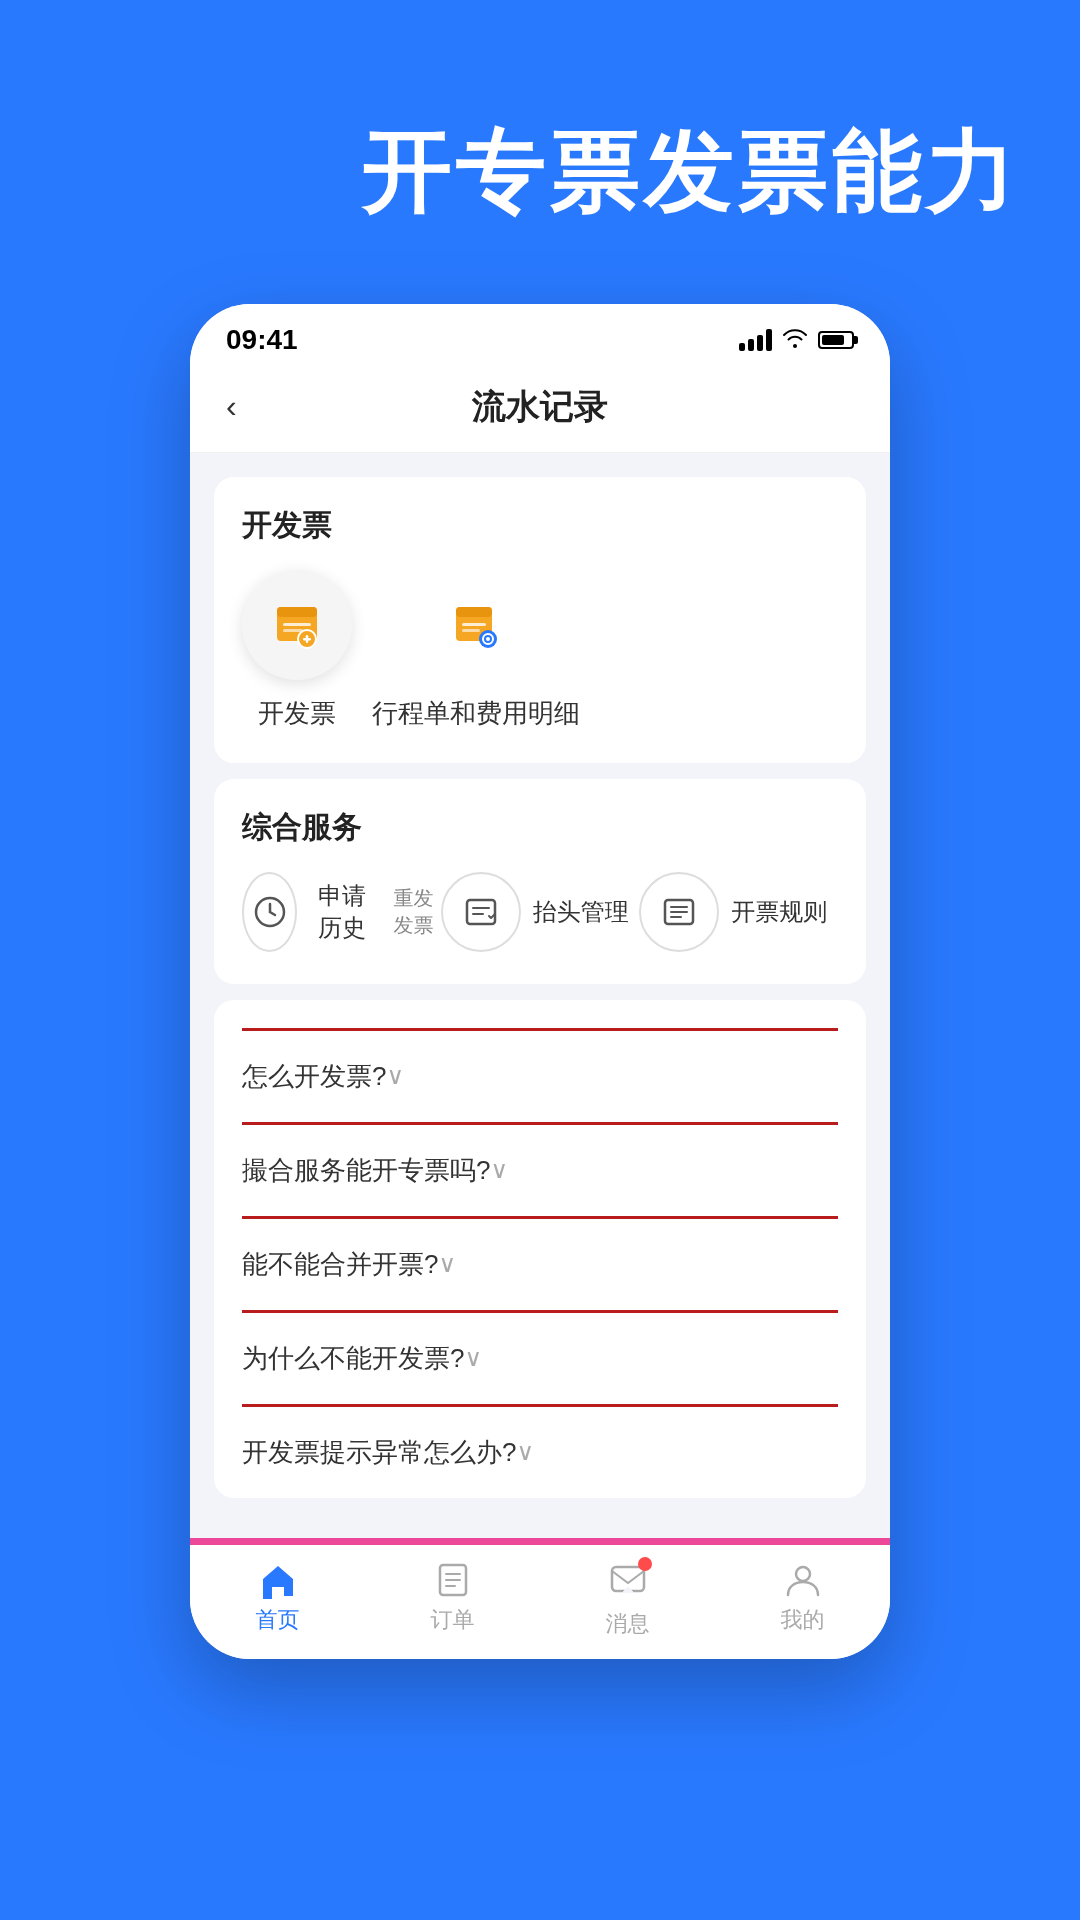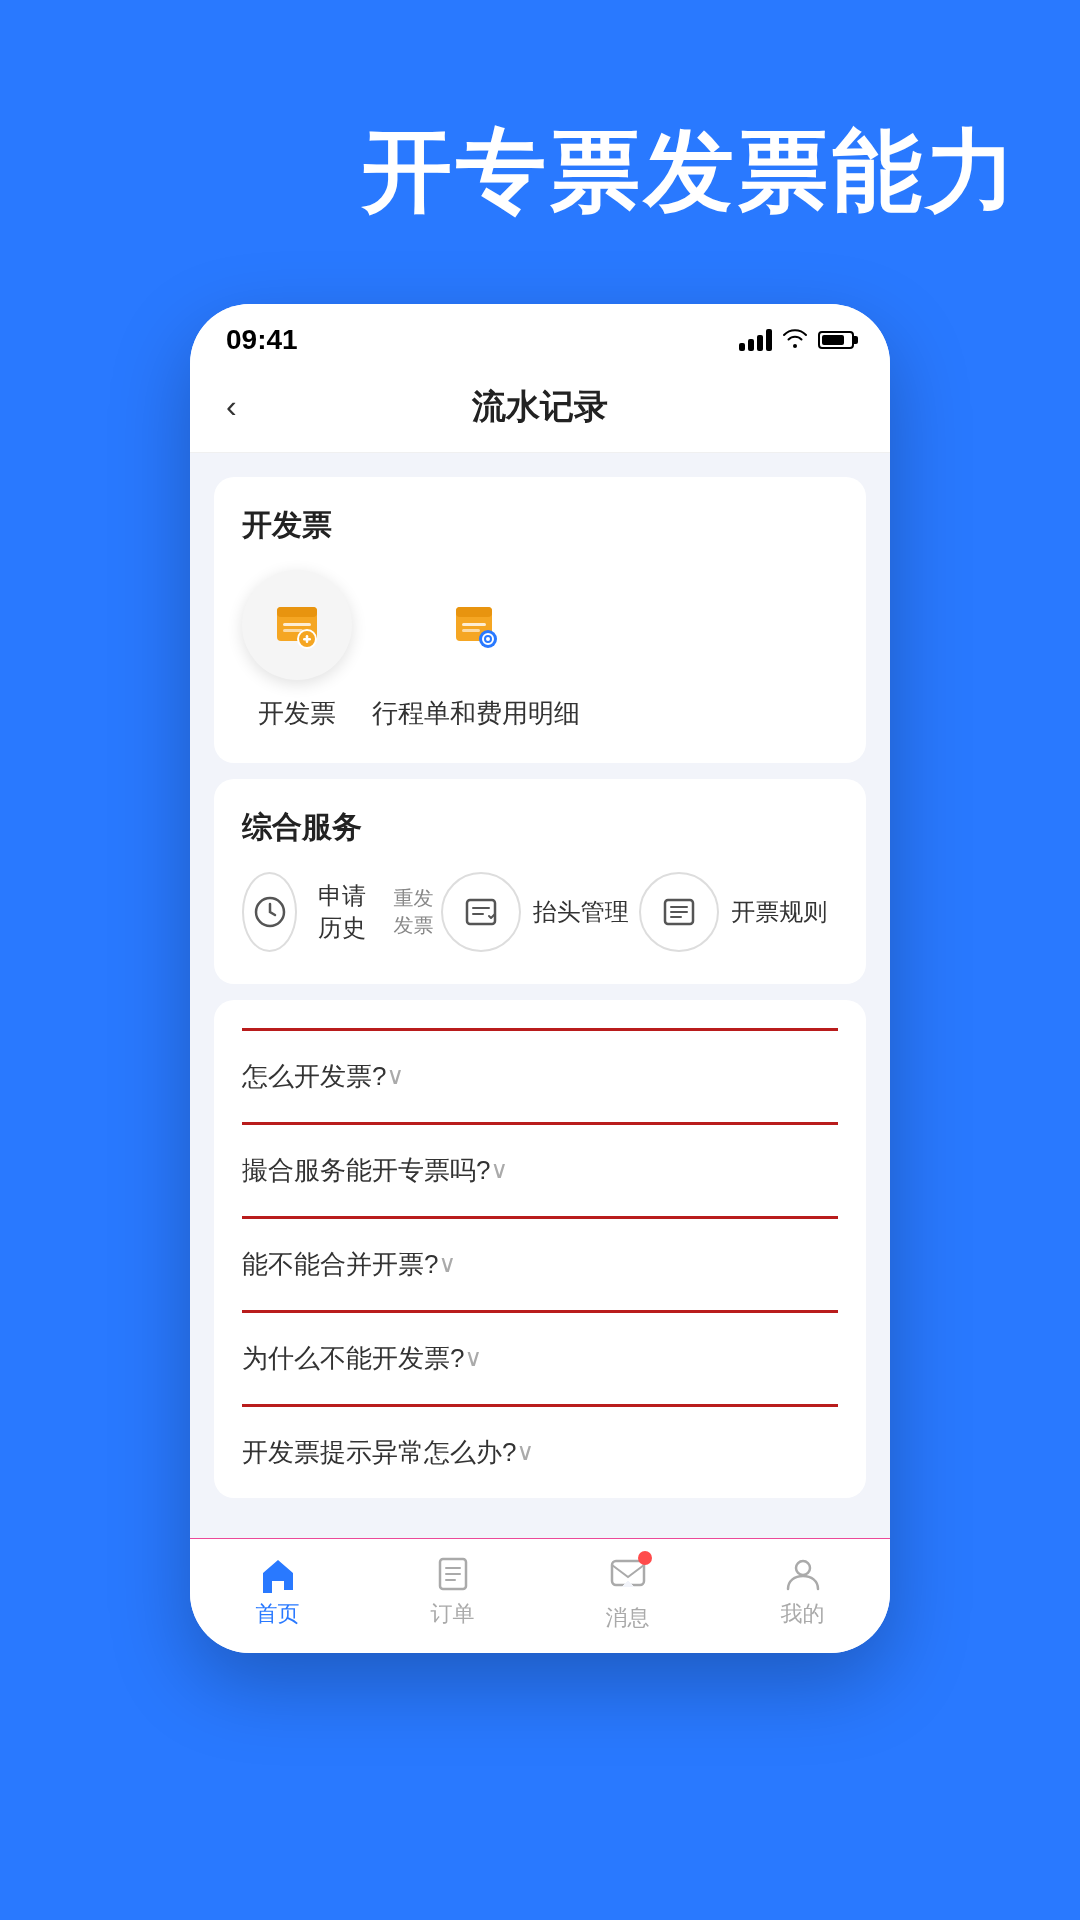--- a/index.html
+++ b/index.html
@@ -255,21 +255,21 @@
     }
     .faq-chevron {
       font-size: 24px;
       color: #AAA;
     }
 
     
     .tab-bar {
       background: white;
       display: flex;
-      border-top: 1px solid #ec4899;
+      border-top: 7px solid #ec4899;
       padding: 16px 0 20px;
     }
     .tab-item {
       flex: 1;
       display: flex;
       flex-direction: column;
       align-items: center;
       gap: 6px;
       cursor: pointer;
     }

